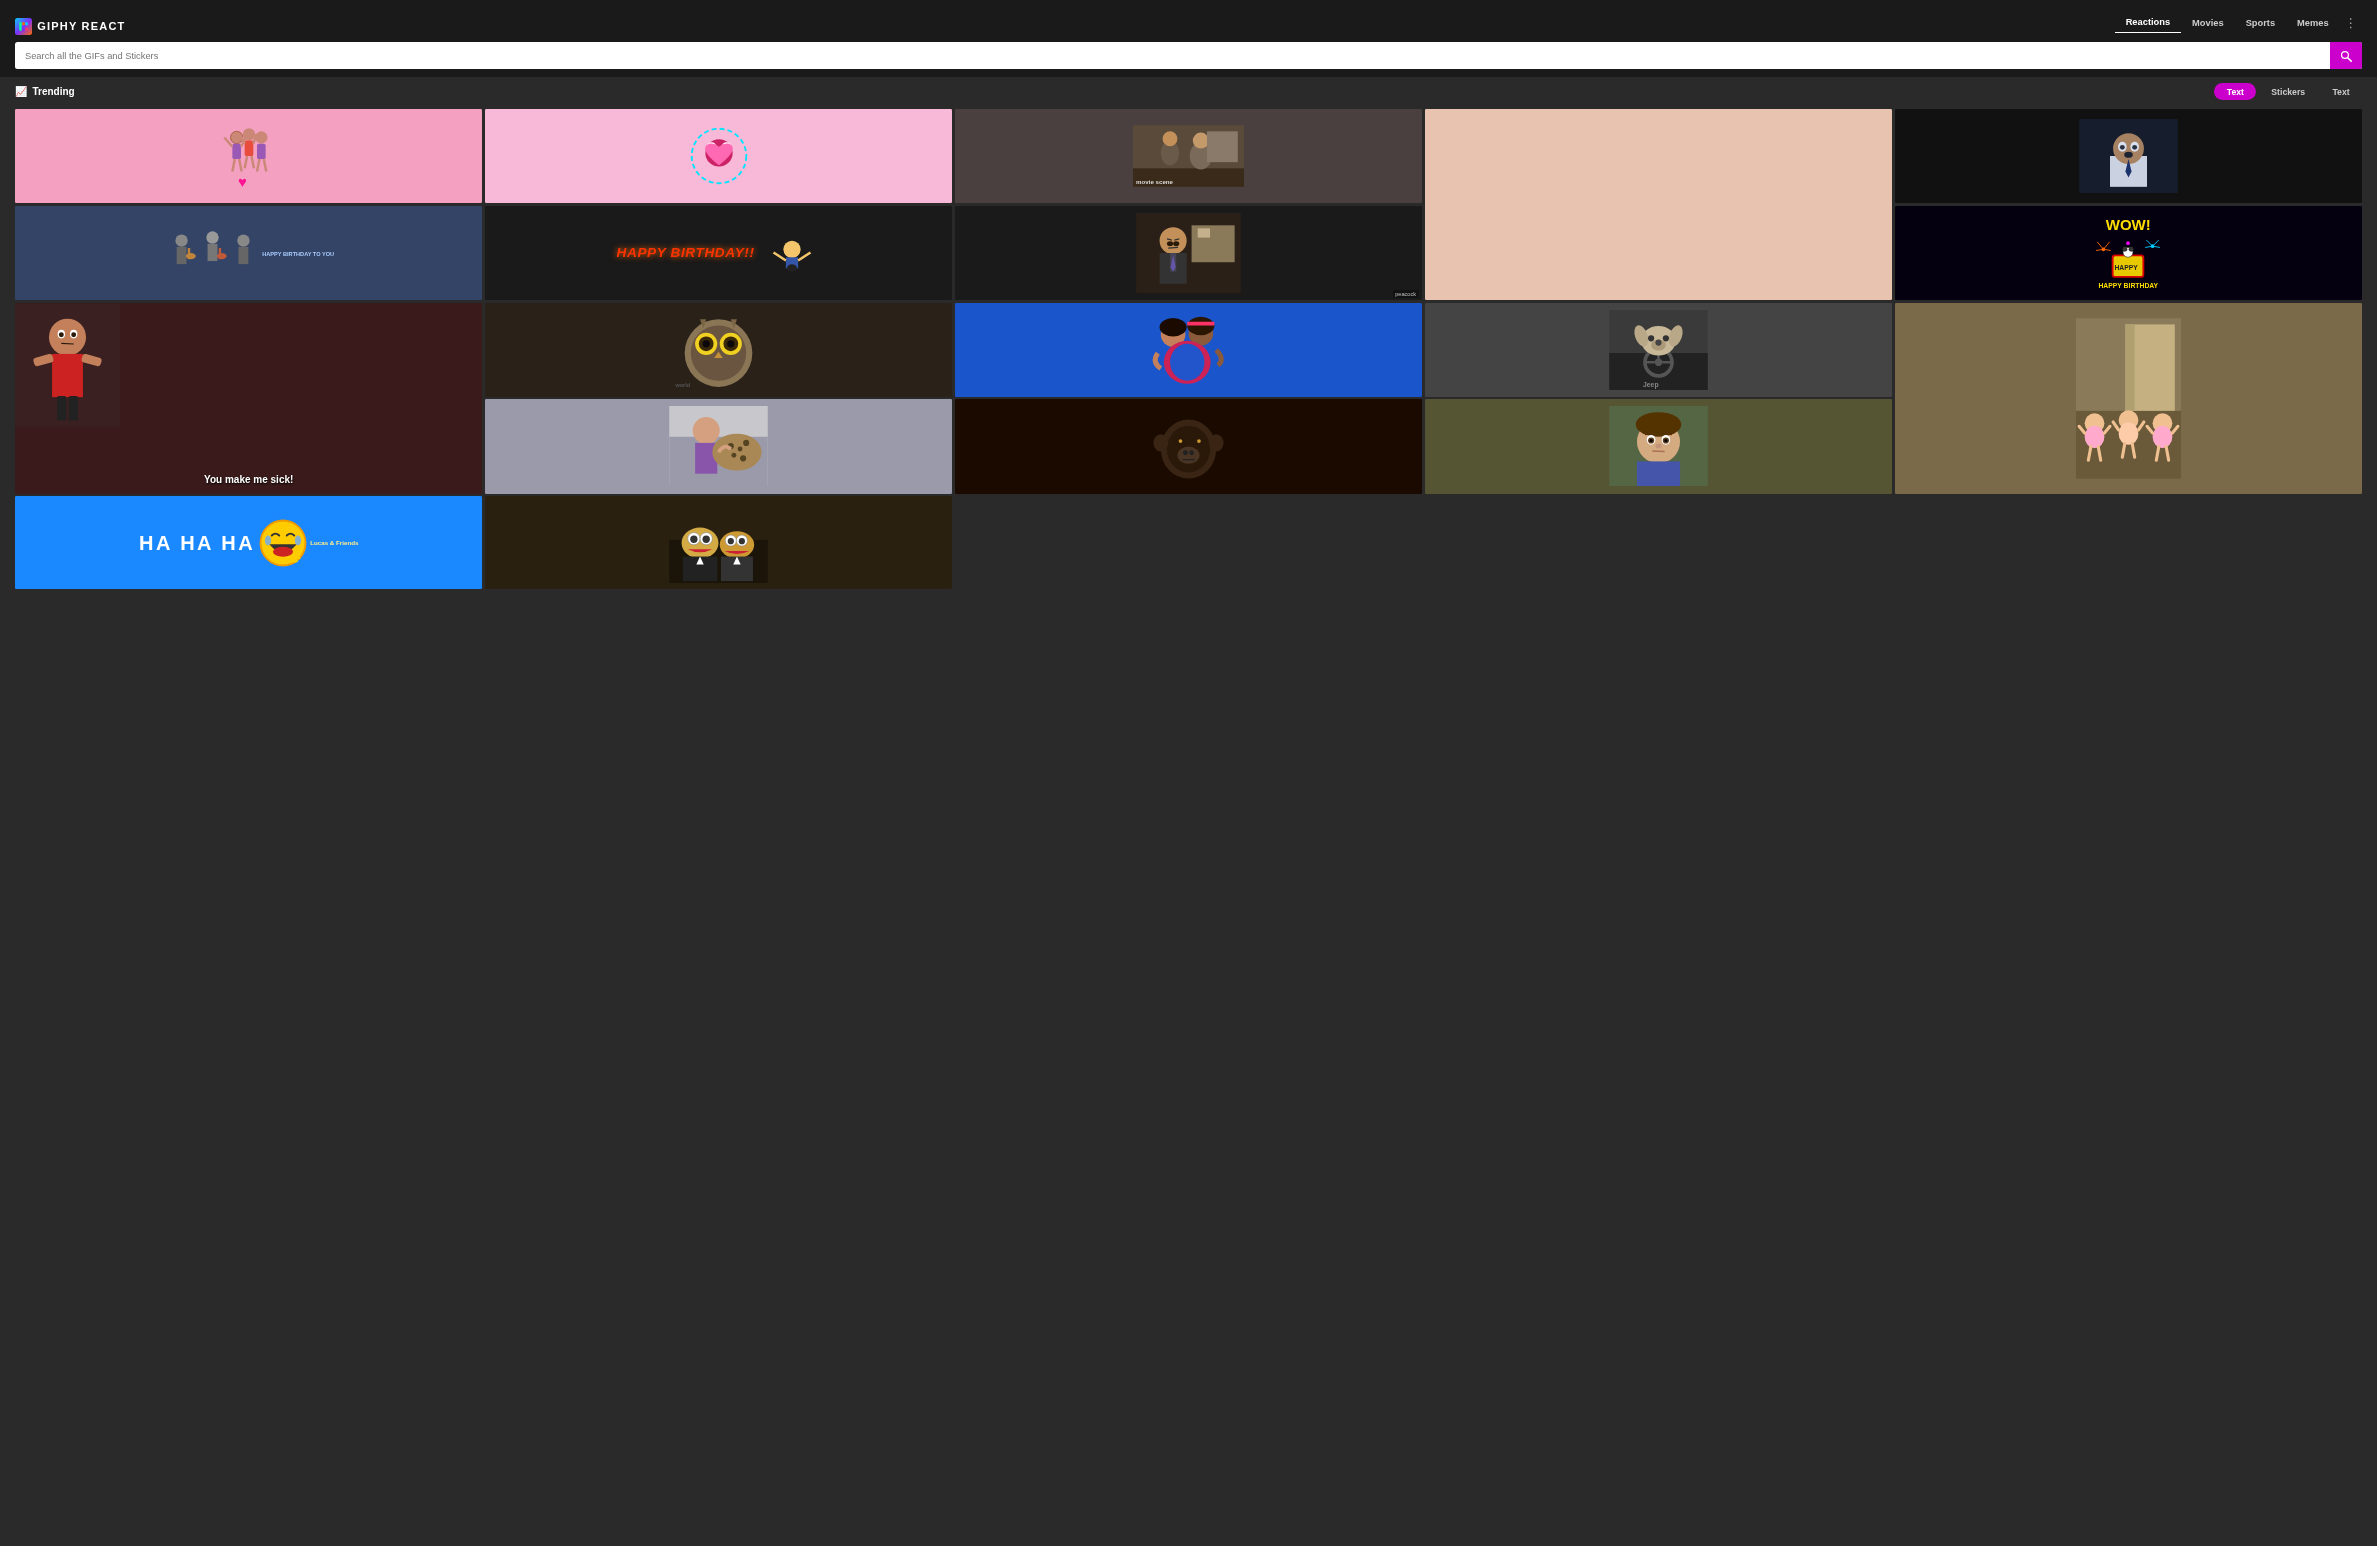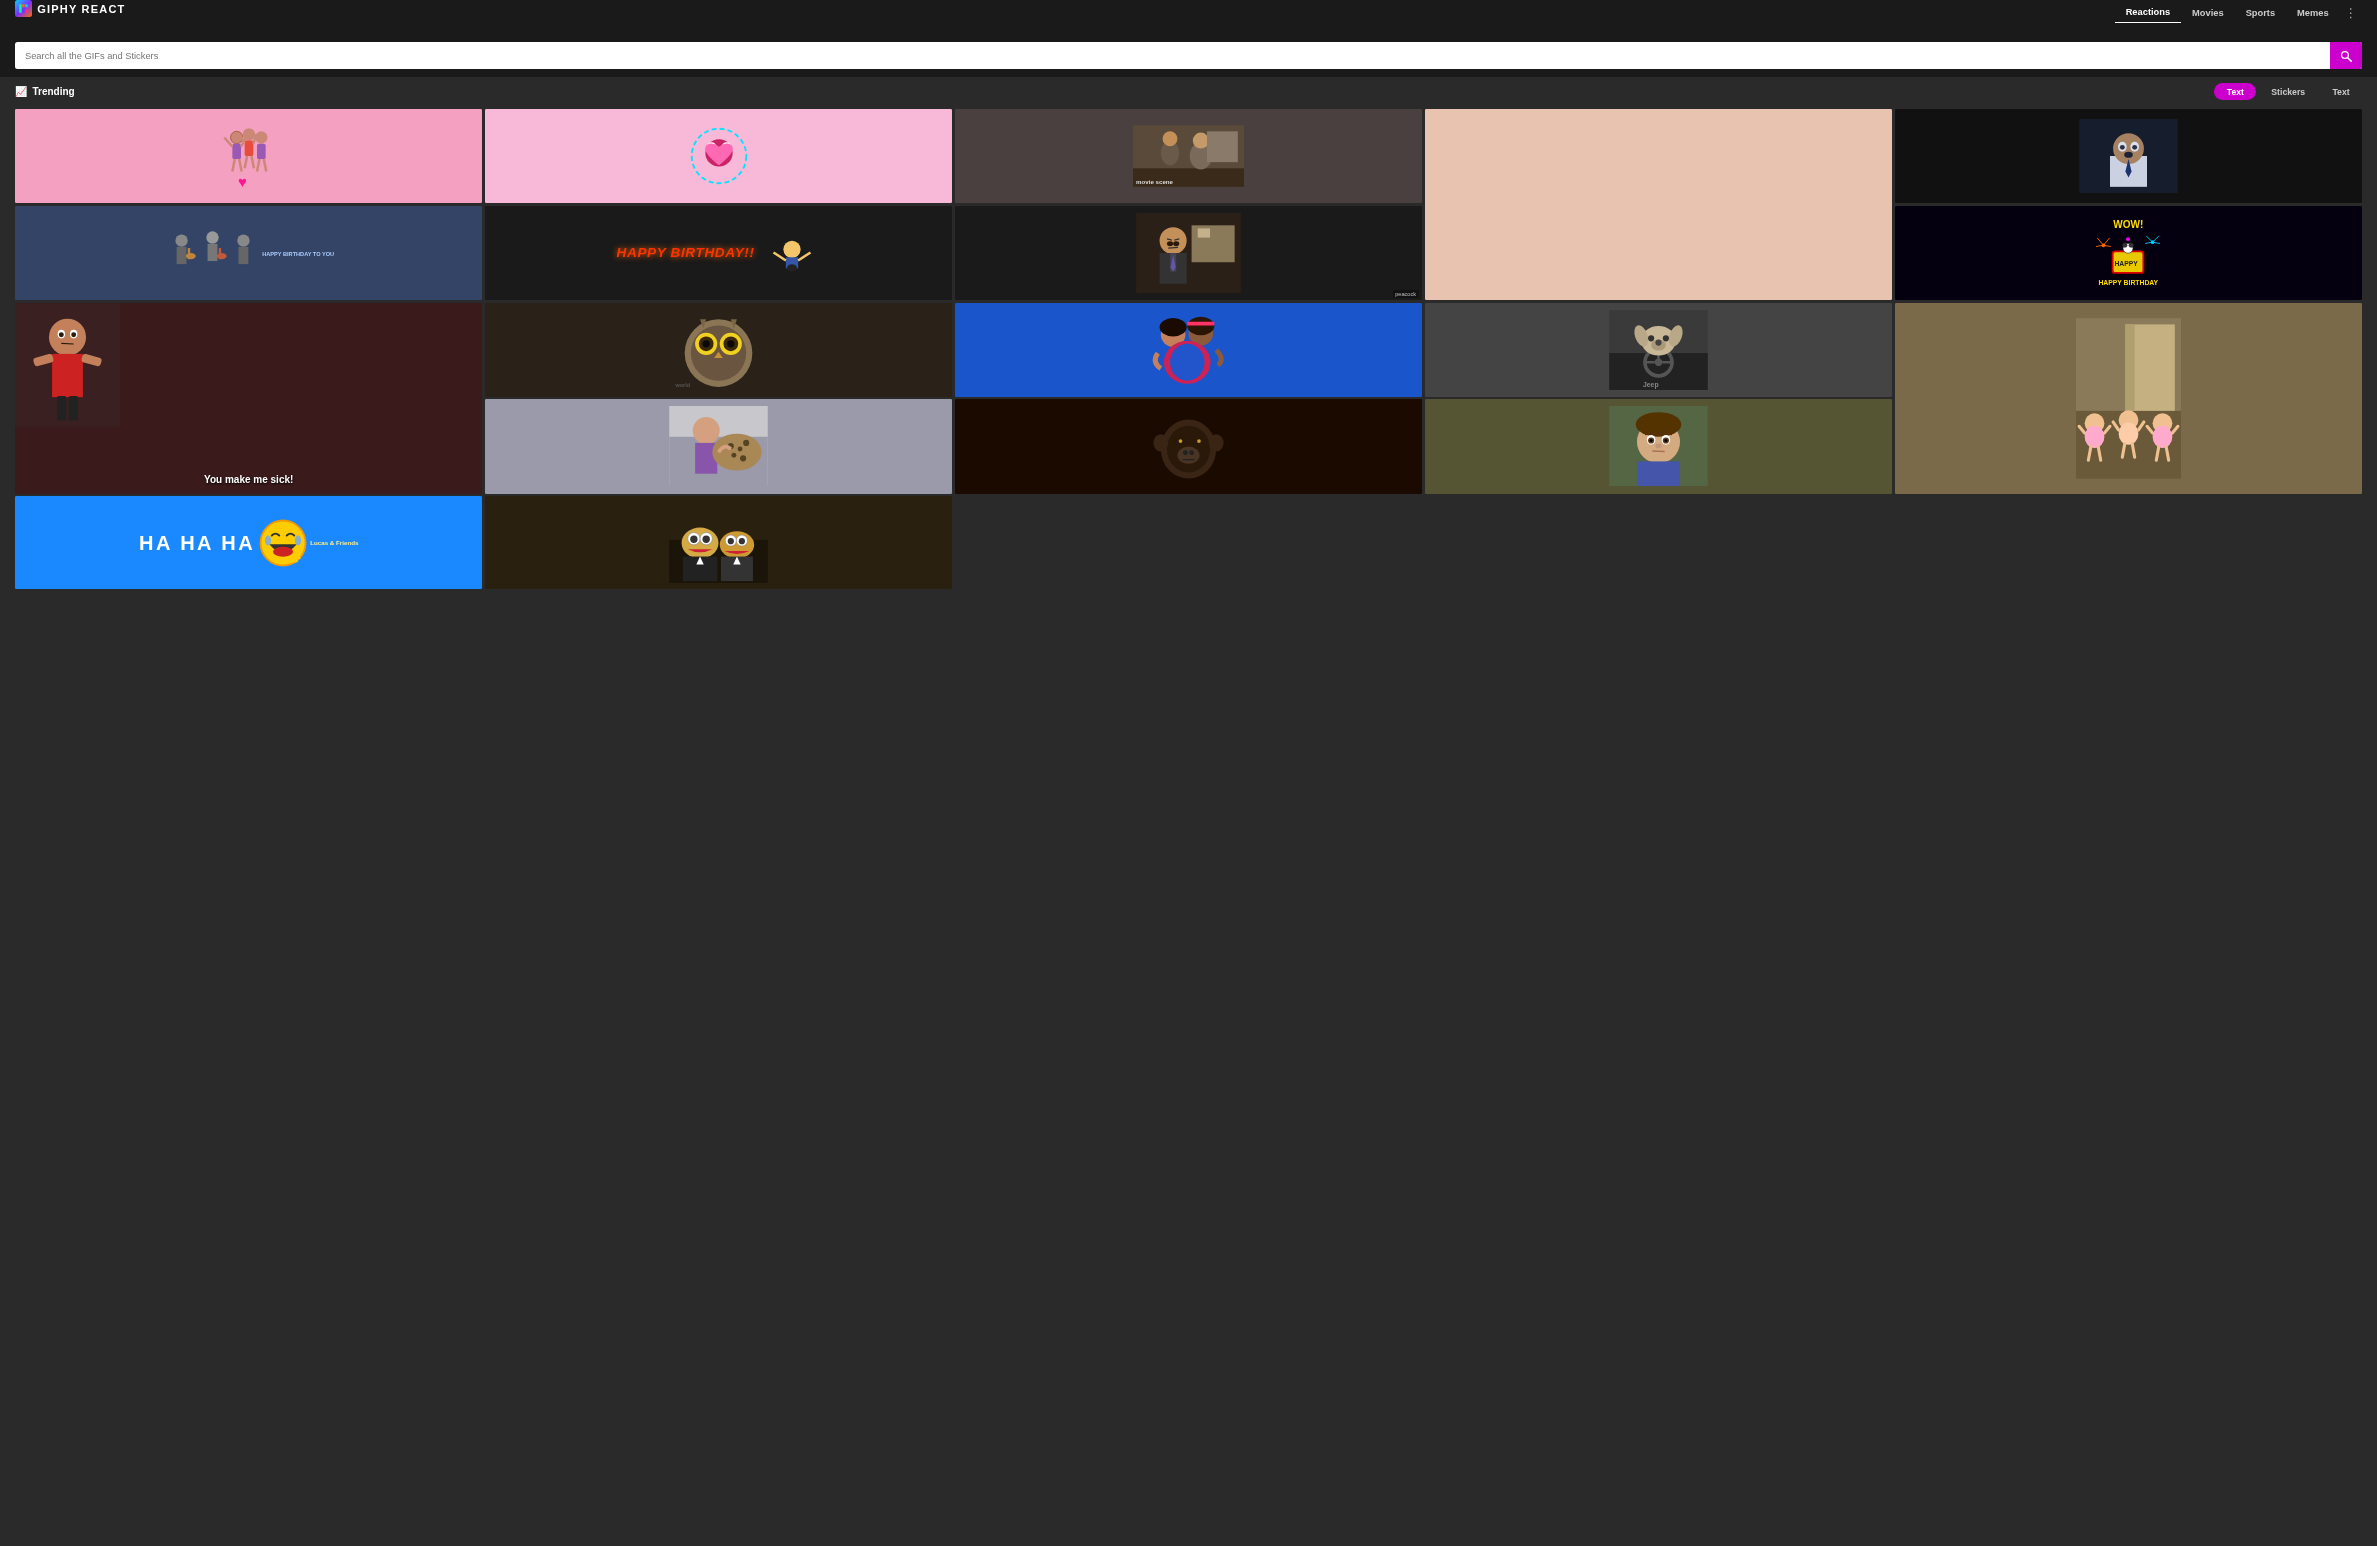--- a/index.html
+++ b/index.html
@@ -5,21 +5,21 @@
     * { box-sizing: border-box; margin: 0; padding: 0; }
     body {
       background: #2a2a2a;
       font-family: -apple-system, BlinkMacSystemFont, 'Segoe UI', sans-serif;
       color: #fff;
       min-height: 100vh;
     }
     
     .header {
       display: flex;
-      align-items: flex-start;
+      align-items: flex-end;
       padding: 0 15px;
       height: 35px;
       background: #1a1a1a;
       gap: 20px;
     }
     .logo-area {
       display: flex;
       align-items: center;
       gap: 5px;
       flex-shrink: 0;
@@ -383,21 +383,21 @@
         <ellipse cx="55" cy="50" rx="5" ry="4" fill="#2a1a0a"></ellipse>
         <ellipse cx="65" cy="50" rx="5" ry="4" fill="#2a1a0a"></ellipse>
         <line x1="52" y1="57" x2="68" y2="56" stroke="#333" stroke-width="2"></line>
       </svg>
     </div>
     <span class="watermark">peacock</span>
   </div>
 
   <div class="gif-cell">
     <div class="gif-placeholder" style="background:#050010; min-height:93px; flex-direction:column; gap:2.5px; padding:5px;">
-      <div style="color:#ffdd00; font-size:10px; font-weight:900;">WOW!</div>
+      <div style="color:#ffdd00; font-size:15px; font-weight:900;">WOW!</div>
       <svg width="74" height="43" viewBox="0 0 120 70" style="font-size:13px">
 
         <circle cx="20" cy="20" r="3" fill="#ff6600"></circle>
         <circle cx="100" cy="15" r="3" fill="#00ccff"></circle>
         <circle cx="60" cy="10" r="3" fill="#ff00ff"></circle>
 
         <g stroke="#ff6600" stroke-width="1.5">
           <line x1="20" y1="20" x2="10" y2="8"></line>
             <line x1="20" y1="20" x2="30" y2="8"></line>
           <line x1="20" y1="20" x2="8" y2="22"></line>

